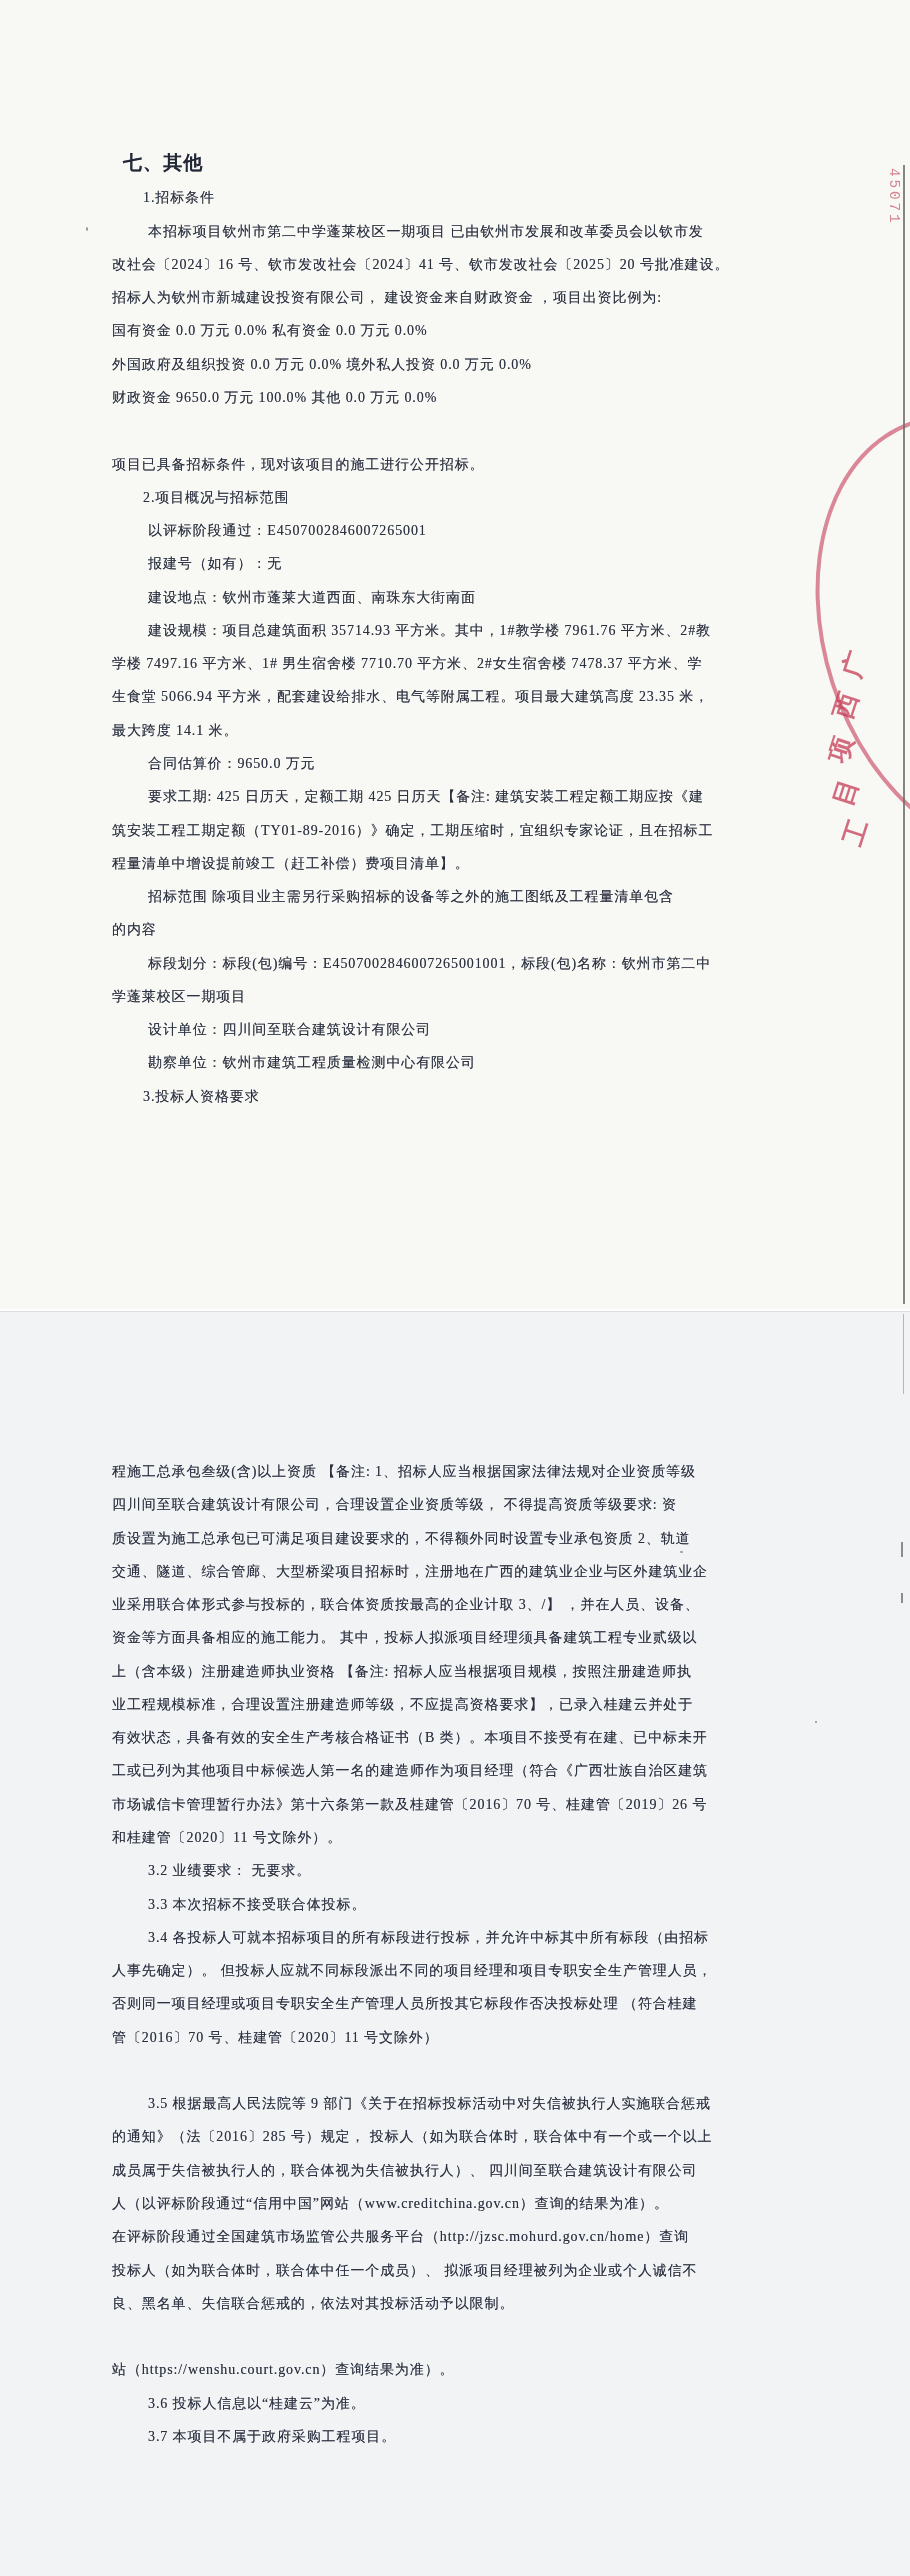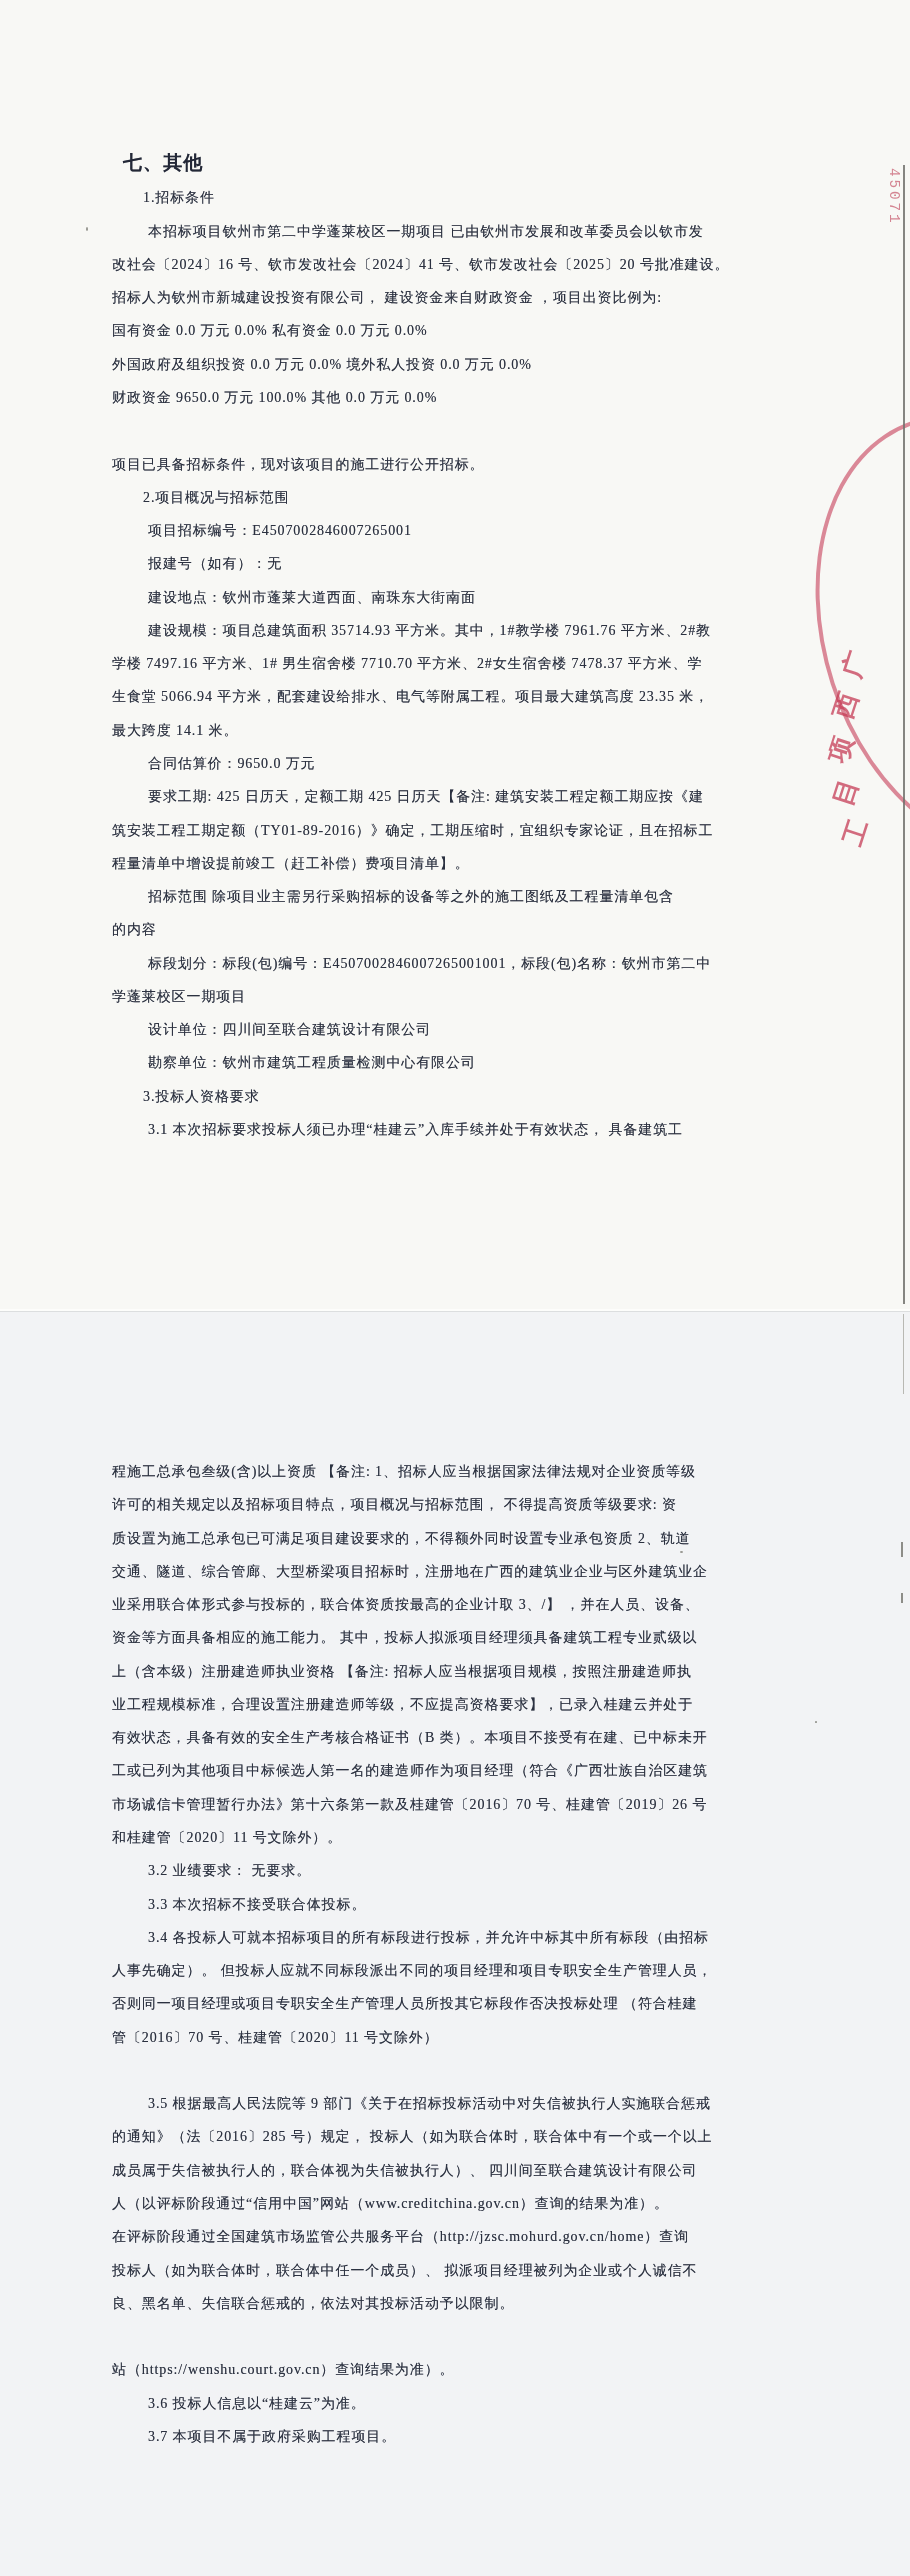--- a/index.html
+++ b/index.html
@@ -81,43 +81,42 @@
     <div class="line h1" style="top: 150px;">七、其他</div>
     <div class="line h2" style="top: 189px;">1.招标条件</div>
     <div class="line pi" style="top: 223px;">本招标项目钦州市第二中学蓬莱校区一期项目 已由钦州市发展和改革委员会以钦市发</div>
     <div class="line p" style="top: 256px;">改社会〔2024〕16 号、钦市发改社会〔2024〕41 号、钦市发改社会〔2025〕20 号批准建设。</div>
     <div class="line p" style="top: 289px;">招标人为钦州市新城建设投资有限公司， 建设资金来自财政资金 ，项目出资比例为:</div>
     <div class="line p" style="top: 322px;">国有资金 0.0 万元 0.0% 私有资金 0.0 万元 0.0%</div>
     <div class="line p" style="top: 356px;">外国政府及组织投资 0.0 万元 0.0% 境外私人投资 0.0 万元 0.0%</div>
     <div class="line p" style="top: 389px;">财政资金 9650.0 万元 100.0% 其他 0.0 万元 0.0%</div>
     <div class="line p" style="top: 456px;">项目已具备招标条件，现对该项目的施工进行公开招标。</div>
     <div class="line h2" style="top: 489px;">2.项目概况与招标范围</div>
-    <div class="line pi" style="top: 522px;">项目招标编号：E4507002846007265001</div>
+    <div class="line pi" style="top: 522px;">以评标阶段通过：E4507002846007265001</div>
     <div class="line pi" style="top: 555px;">报建号（如有）：无</div>
     <div class="line pi" style="top: 589px;">建设地点：钦州市蓬莱大道西面、南珠东大街南面</div>
     <div class="line pi" style="top: 622px;">建设规模：项目总建筑面积 35714.93 平方米。其中，1#教学楼 7961.76 平方米、2#教</div>
     <div class="line p" style="top: 655px;">学楼 7497.16 平方米、1# 男生宿舍楼 7710.70 平方米、2#女生宿舍楼 7478.37 平方米、学</div>
     <div class="line p" style="top: 688px;">生食堂 5066.94 平方米，配套建设给排水、电气等附属工程。项目最大建筑高度 23.35 米，</div>
     <div class="line p" style="top: 722px;">最大跨度 14.1 米。</div>
     <div class="line pi" style="top: 755px;">合同估算价：9650.0 万元</div>
     <div class="line pi" style="top: 788px;">要求工期: 425 日历天，定额工期 425 日历天【备注: 建筑安装工程定额工期应按《建</div>
     <div class="line p" style="top: 822px;">筑安装工程工期定额（TY01-89-2016）》确定，工期压缩时，宜组织专家论证，且在招标工</div>
     <div class="line p" style="top: 855px;">程量清单中增设提前竣工（赶工补偿）费项目清单】。</div>
     <div class="line pi" style="top: 888px;">招标范围 除项目业主需另行采购招标的设备等之外的施工图纸及工程量清单包含</div>
     <div class="line p" style="top: 921px;">的内容</div>
     <div class="line pi" style="top: 955px;">标段划分：标段(包)编号：E4507002846007265001001，标段(包)名称：钦州市第二中</div>
     <div class="line p" style="top: 988px;">学蓬莱校区一期项目</div>
     <div class="line pi" style="top: 1021px;">设计单位：四川间至联合建筑设计有限公司</div>
     <div class="line pi" style="top: 1054px;">勘察单位：钦州市建筑工程质量检测中心有限公司</div>
     <div class="line h2" style="top: 1088px;">3.投标人资格要求</div>
-    <div class="line pi" style="top: 1121px;">3.1 本次招标要求投标人须已办理“桂建云”入库手续并处于有效状态， 具备建筑工</div>
   </div>
 <div class="lines-layer">
     <div class="line p" style="top: 1463px;">程施工总承包叁级(含)以上资质 【备注: 1、招标人应当根据国家法律法规对企业资质等级</div>
-    <div class="line p" style="top: 1496px;">许可的相关规定以及招标项目特点，项目概况与招标范围， 不得提高资质等级要求: 资</div>
+    <div class="line p" style="top: 1496px;">四川间至联合建筑设计有限公司，合理设置企业资质等级， 不得提高资质等级要求: 资</div>
     <div class="line p" style="top: 1530px;">质设置为施工总承包已可满足项目建设要求的，不得额外同时设置专业承包资质  2、轨道</div>
     <div class="line p" style="top: 1563px;">交通、隧道、综合管廊、大型桥梁项目招标时，注册地在广西的建筑业企业与区外建筑业企</div>
     <div class="line p" style="top: 1596px;">业采用联合体形式参与投标的，联合体资质按最高的企业计取  3、/】 ，并在人员、设备、</div>
     <div class="line p" style="top: 1663px;">上（含本级）注册建造师执业资格 【备注: 招标人应当根据项目规模，按照注册建造师执</div>
     <div class="line p" style="top: 1629px;">资金等方面具备相应的施工能力。 其中，投标人拟派项目经理须具备建筑工程专业贰级以</div>
     <div class="line p" style="top: 1696px;">业工程规模标准，合理设置注册建造师等级，不应提高资格要求】，已录入桂建云并处于</div>
     <div class="line p" style="top: 1729px;">有效状态，具备有效的安全生产考核合格证书（B 类）。本项目不接受有在建、已中标未开</div>
     <div class="line p" style="top: 1762px;">工或已列为其他项目中标候选人第一名的建造师作为项目经理（符合《广西壮族自治区建筑</div>
     <div class="line p" style="top: 1796px;">市场诚信卡管理暂行办法》第十六条第一款及桂建管〔2016〕70 号、桂建管〔2019〕26 号</div>
     <div class="line p" style="top: 1829px;">和桂建管〔2020〕11 号文除外）。</div>

